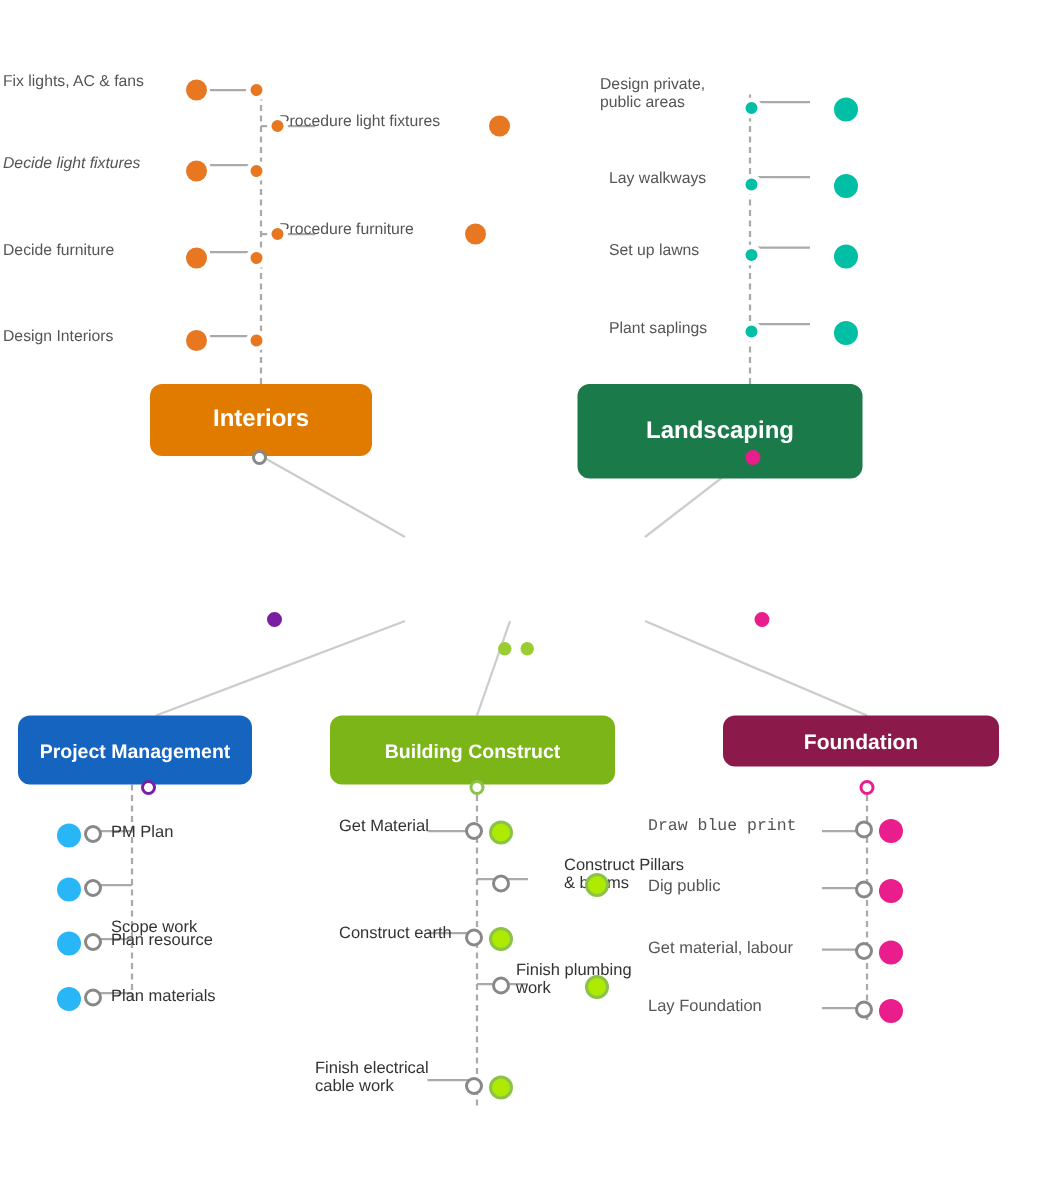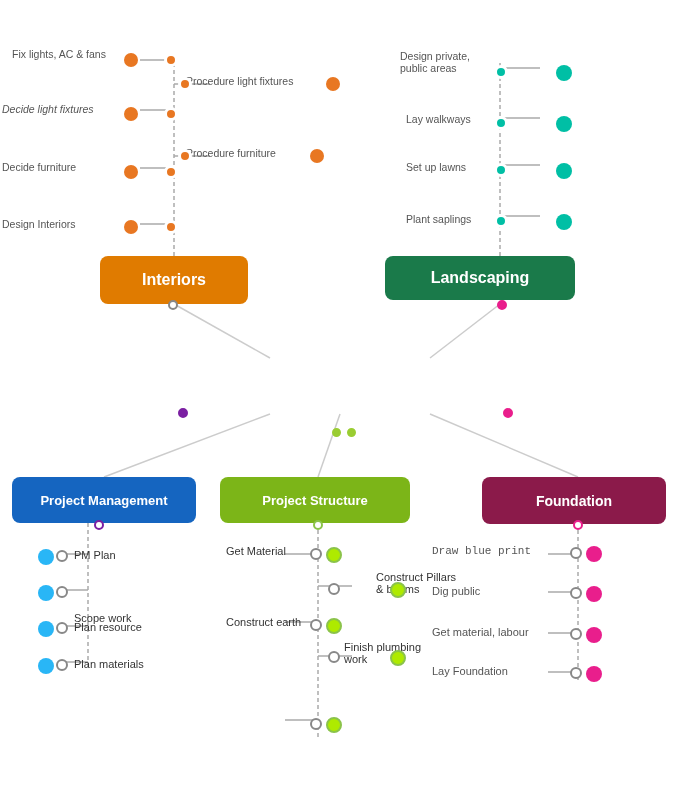--- a/index.html
+++ b/index.html
@@ -94,37 +94,37 @@
   <line x1="578" y1="592" x2="548" y2="592" stroke="#aaa" stroke-width="1.5"></line>
   <line x1="578" y1="633" x2="548" y2="633" stroke="#aaa" stroke-width="1.5"></line>
   <line x1="578" y1="672" x2="548" y2="672" stroke="#aaa" stroke-width="1.5"></line>
 </svg>
 
 
 <div class="node-box" style="left:100px;top:256px;width:148px;height:48px;background:#E07B00;">
   <span style="font-size:16px;">Interiors</span>
 </div>
 
-<div class="node-box" style="left:385px;top:256px;width:190px;height:44px;background:#1a7a4a;">
+<div class="node-box" style="left:385px;top:256px;width:190px;height:63px;background:#1a7a4a;">
   <span style="font-size:16px;">Landscaping</span>
 </div>
 
-<div class="node-box" style="left:12px;top:477px;width:184px;height:46px;background:#1565C0;">
+<div class="node-box" style="left:12px;top:477px;width:156px;height:46px;background:#1565C0;">
   <span style="font-size:13px;">Project Management</span>
 </div>
 
 <div class="node-box" style="left:220px;top:477px;width:190px;height:46px;background:#7cb518;">
-  <span style="font-size:13px;">Project Structure</span>
-</div>
-
-<div class="node-box" style="left:482px;top:477px;width:184px;height:47px;background:#8B1A4A;">
+  <span style="font-size:13px;">Building Construct</span>
+</div>
+
+<div class="node-box" style="left:482px;top:477px;width:184px;height:34px;background:#8B1A4A;">
   <span style="font-size:14px;">Foundation</span>
 </div>
 
-<span class="node-label" style="left:12px;top:48px;font-size:10.5px;color:#555;">Fix lights, AC &amp; fans</span>
+<span class="node-label" style="left:2px;top:48px;font-size:10.5px;color:#555;">Fix lights, AC &amp; fans</span>
 <div class="dot" style="left:124px;top:53px;width:14px;height:14px;background:#E87722;"></div>
 <div class="dot" style="left:164px;top:53px;width:14px;height:14px;background:#E87722;border:3px solid #fff;"></div>
 
 <span class="node-label" style="left:2px;top:103px;font-size:10.5px;color:#555;font-style:italic;">Decide light fixtures</span>
 <div class="dot" style="left:124px;top:107px;width:14px;height:14px;background:#E87722;"></div>
 <div class="dot" style="left:164px;top:107px;width:14px;height:14px;background:#E87722;border:3px solid #fff;"></div>
 
 <span class="node-label" style="left:186px;top:75px;font-size:10.5px;color:#555;">Procedure light fixtures</span>
 <div class="dot" style="left:178px;top:77px;width:14px;height:14px;background:#E87722;border:3px solid #fff;"></div>
 <div class="dot" style="left:326px;top:77px;width:14px;height:14px;background:#E87722;"></div>
@@ -191,20 +191,21 @@
 <div class="dot" style="left:390px;top:582px;width:16px;height:16px;background:#AEEA00;border:2px solid #8BC34A;"></div>
 
 <span class="node-label" style="left:226px;top:616px;font-size:11px;">Construct earth</span>
 <div class="dot" style="left:310px;top:619px;width:12px;height:12px;background:#fff;border:2px solid #888;"></div>
 <div class="dot" style="left:326px;top:618px;width:16px;height:16px;background:#AEEA00;border:2px solid #8BC34A;"></div>
 
 <span class="node-label" style="left:344px;top:641px;font-size:11px;white-space:normal;width:90px;">Finish plumbing work</span>
 <div class="dot" style="left:328px;top:651px;width:12px;height:12px;background:#fff;border:2px solid #888;"></div>
 <div class="dot" style="left:390px;top:650px;width:16px;height:16px;background:#AEEA00;border:2px solid #8BC34A;"></div>
 
+<span class="node-label" style="left:210px;top:706px;font-size:11px;white-space:normal;width:100px;">Finish electrical cable work</span>
 <div class="dot" style="left:310px;top:718px;width:12px;height:12px;background:#fff;border:2px solid #888;"></div>
 <div class="dot" style="left:326px;top:717px;width:16px;height:16px;background:#AEEA00;border:2px solid #8BC34A;"></div>
 
 <span class="node-label" style="left:432px;top:545px;font-size:11px;color:#555;font-family:Liberation Mono, monospace;">Draw blue print</span>
 <div class="dot" style="left:570px;top:547px;width:12px;height:12px;background:#fff;border:2px solid #888;"></div>
 <div class="dot" style="left:586px;top:546px;width:16px;height:16px;background:#E91E8C;"></div>
 
 <span class="node-label" style="left:432px;top:585px;font-size:11px;color:#555;">Dig public</span>
 <div class="dot" style="left:570px;top:587px;width:12px;height:12px;background:#fff;border:2px solid #888;"></div>
 <div class="dot" style="left:586px;top:586px;width:16px;height:16px;background:#E91E8C;"></div>

